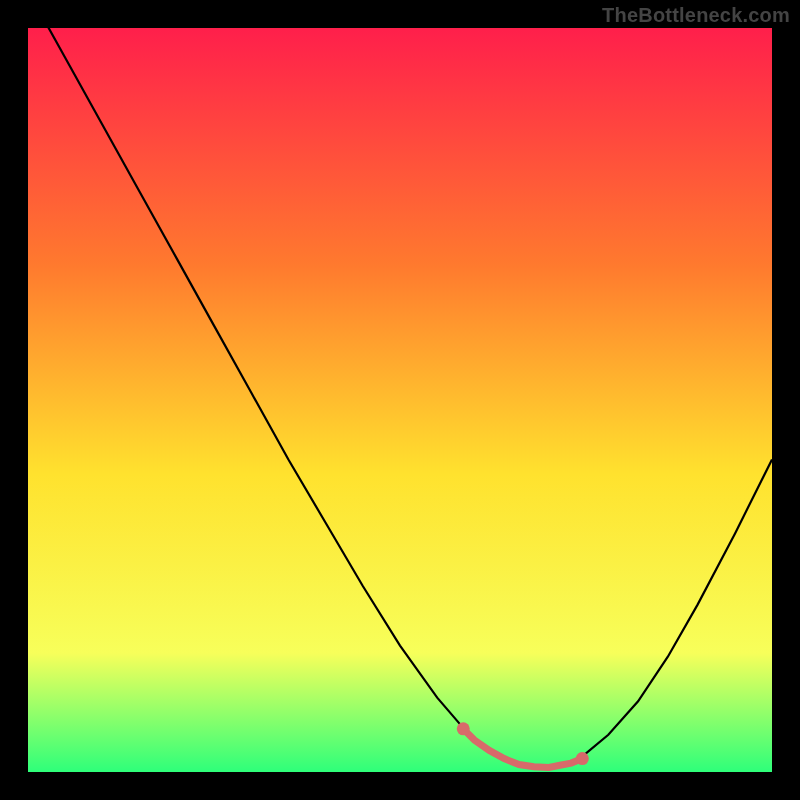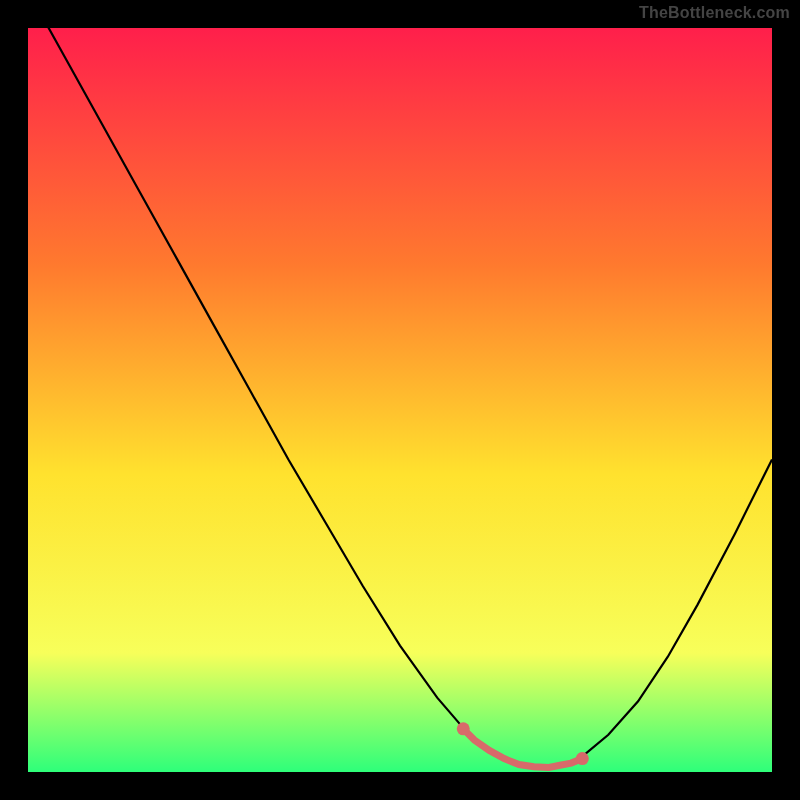--- a/index.html
+++ b/index.html
@@ -14,21 +14,21 @@
     position: relative;
     width: 800px;
     height: 800px;
     background: #000;
   }
   .watermark {
     position: absolute;
     top: 4px;
     right: 10px;
     color: #444;
-    font-size: 16px;
+    font-size: 20px;
     font-weight: 600;
     letter-spacing: 0.2px;
     z-index: 10;
   }
   svg.chart {
     position: absolute;
     top: 28px;
     left: 28px;
     width: 744px;
     height: 744px;

